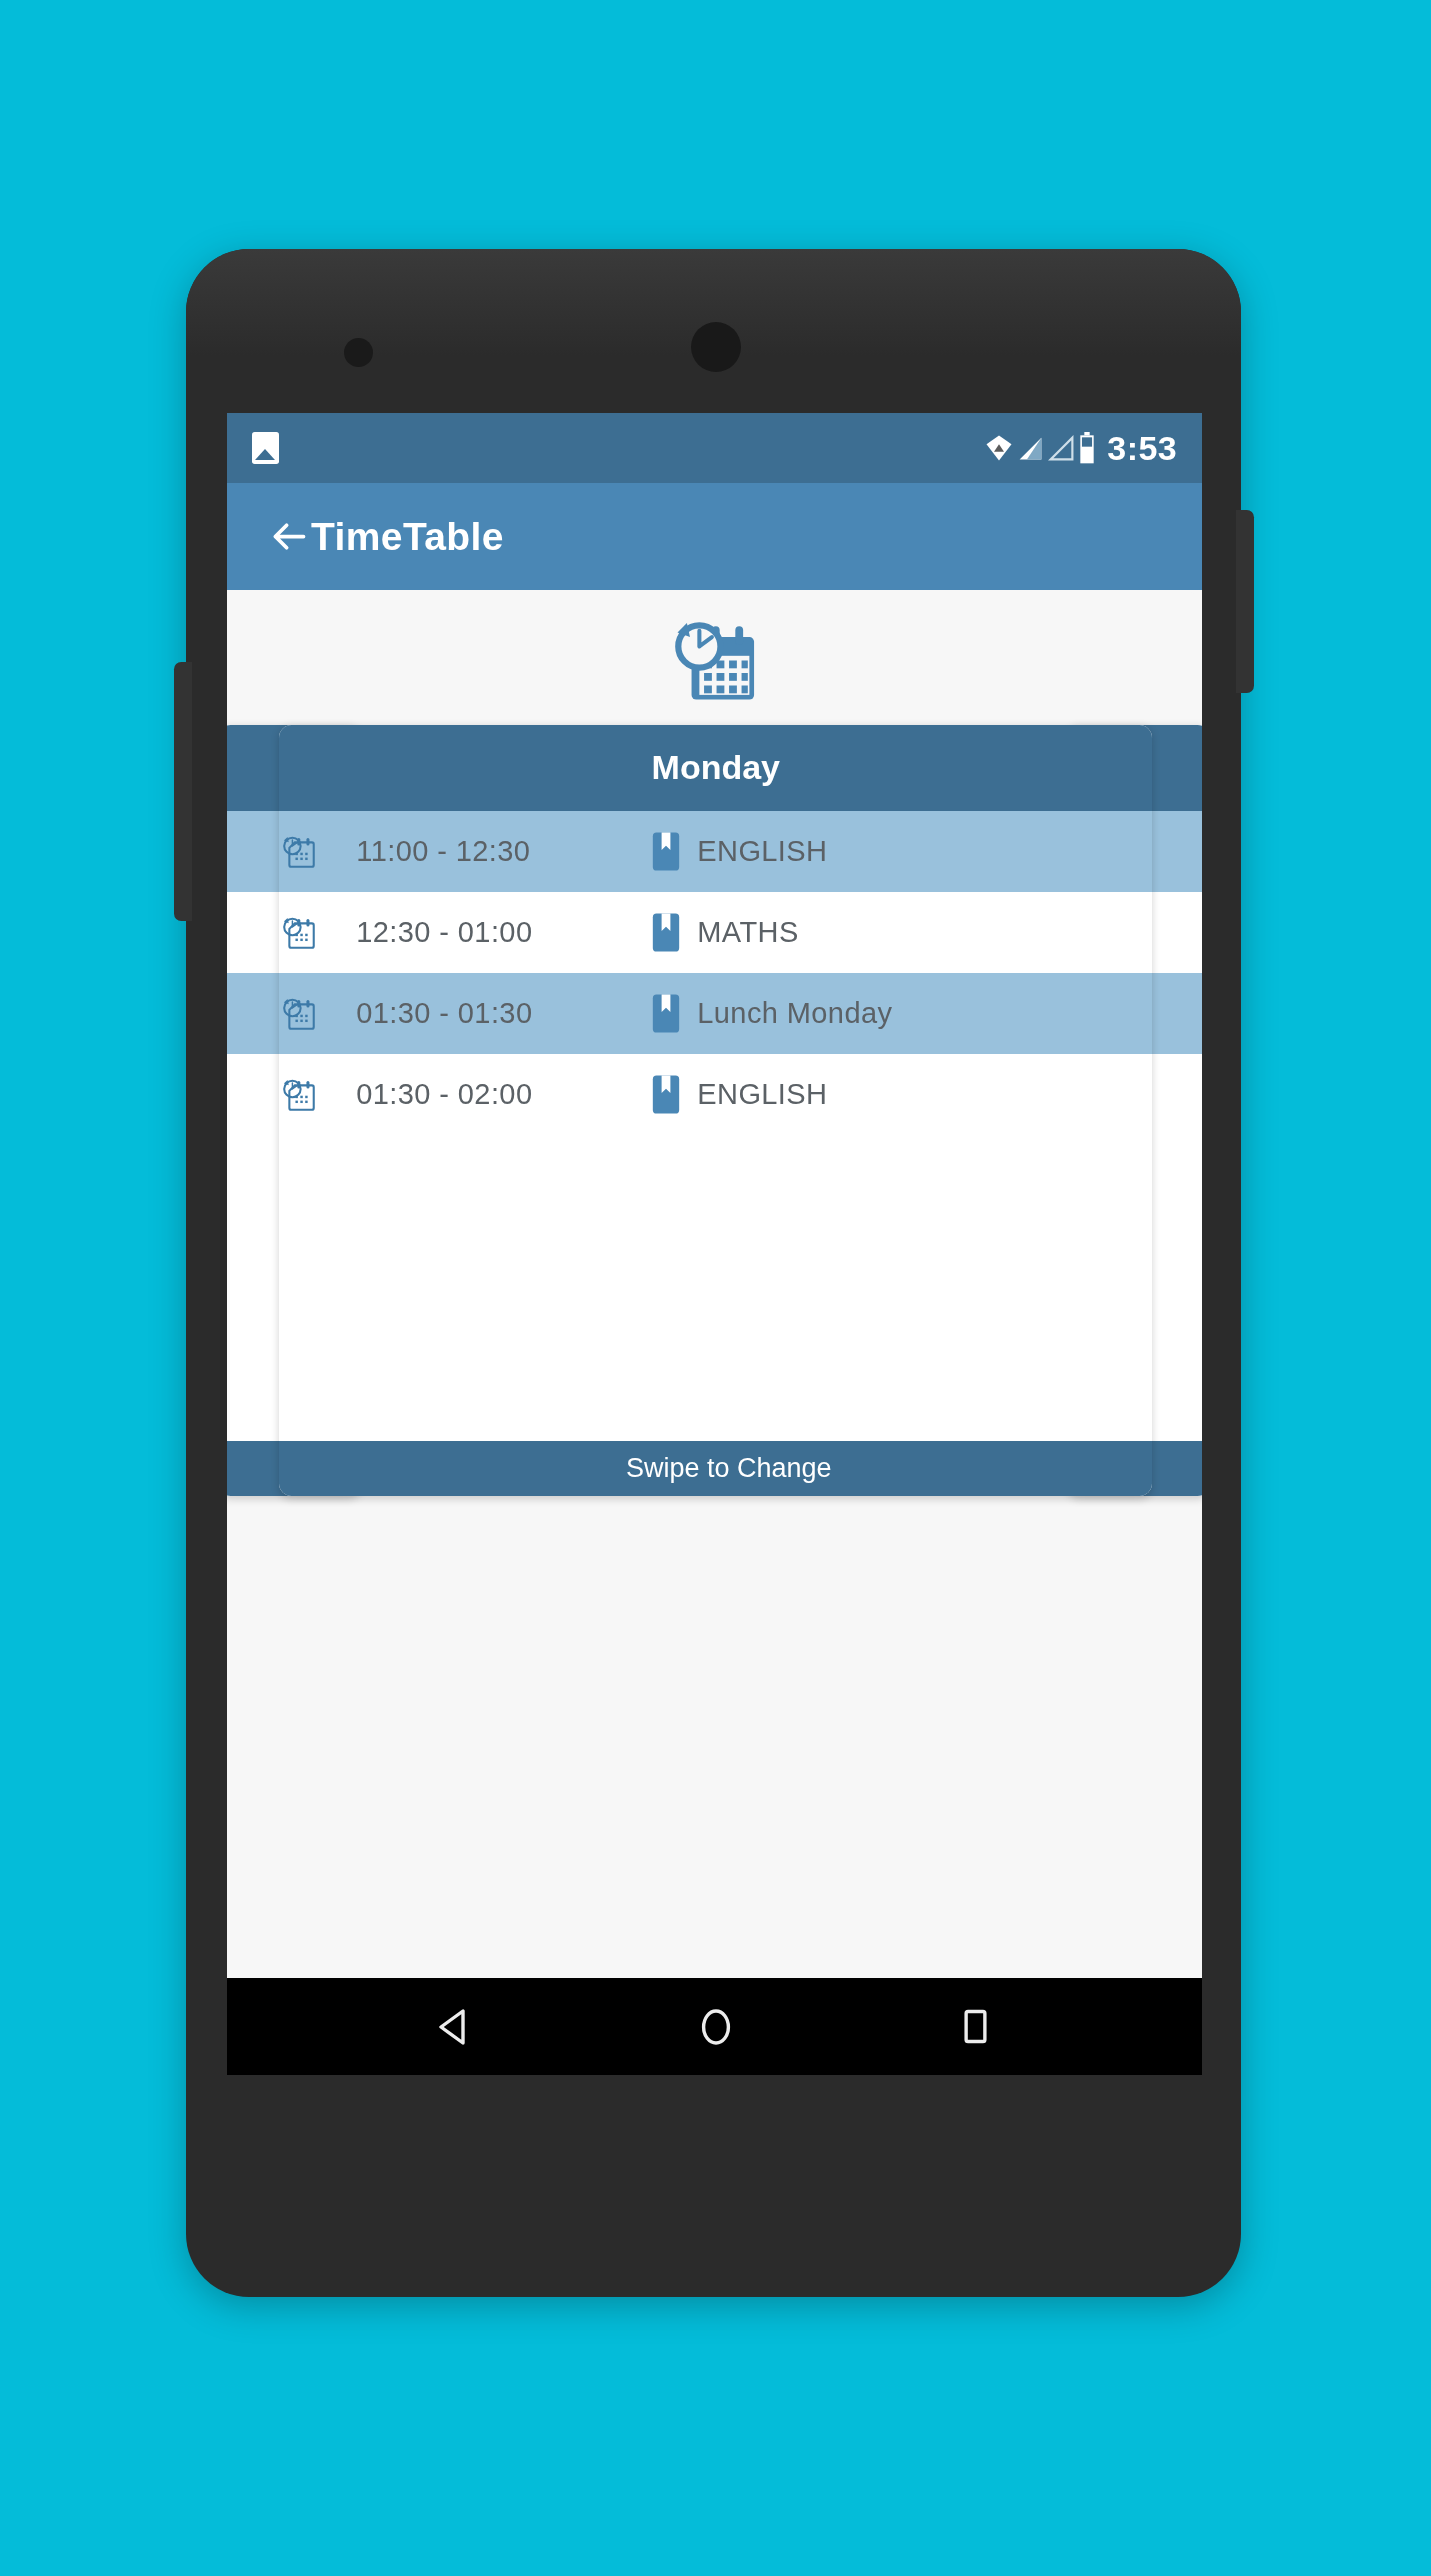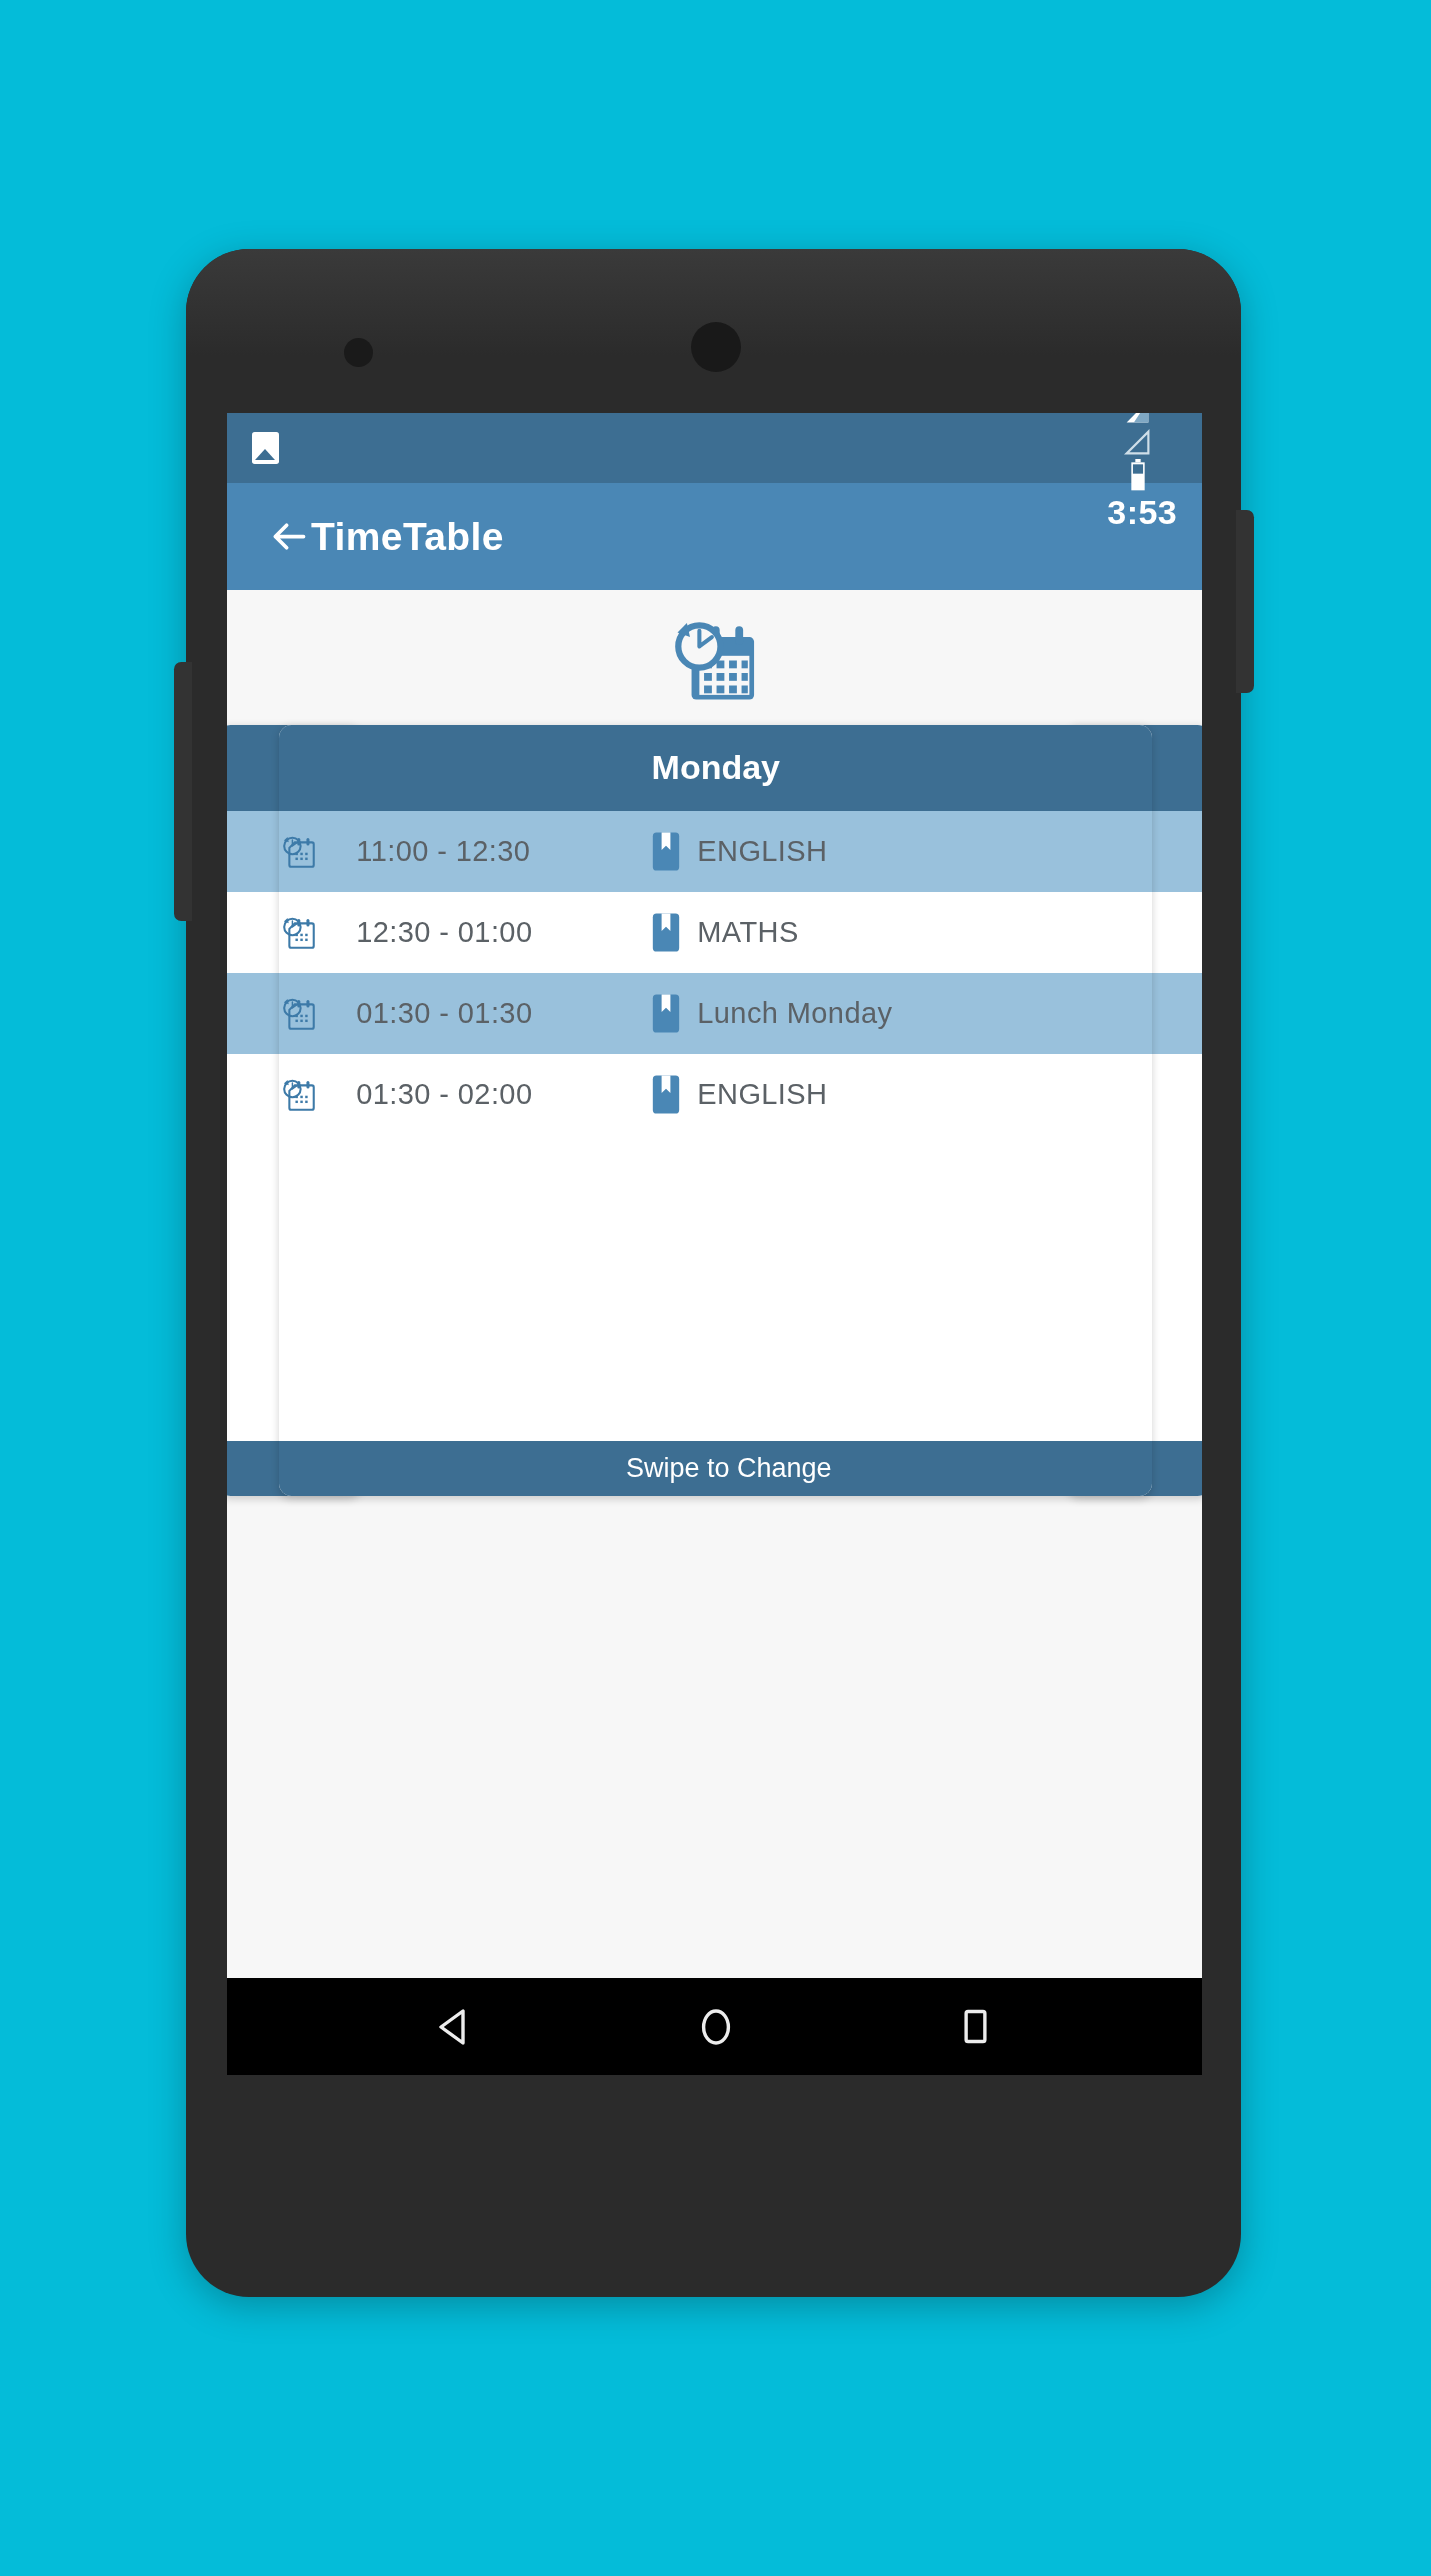--- a/index.html
+++ b/index.html
@@ -84,21 +84,20 @@
     align-items: center;
     padding: 0 25px;
     color: #ffffff;
   }
   #status-left { display: flex; align-items: center; gap: 10.7px; }
   #status-right {
     margin-left: auto;
     display: flex;
     align-items: center;
     gap: 2px;
-    flex-direction: column;
   }
   #status-clock {
     font-size: 34px;
     font-weight: bold;
     letter-spacing: 0.4px;
     margin-left: 9px;
   }
   .photo-icon {
     width: 27px; height: 32px;
     background: #ffffff;

